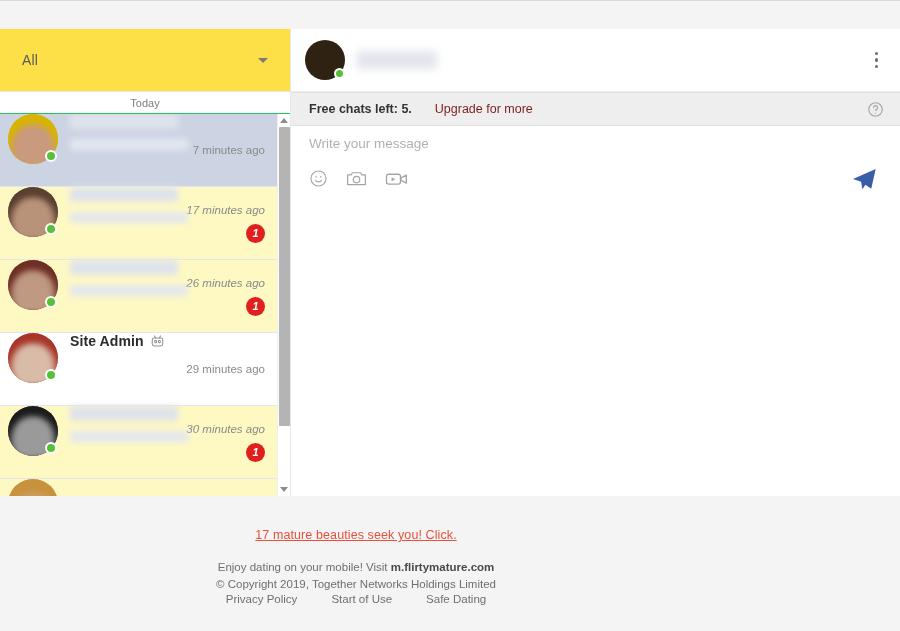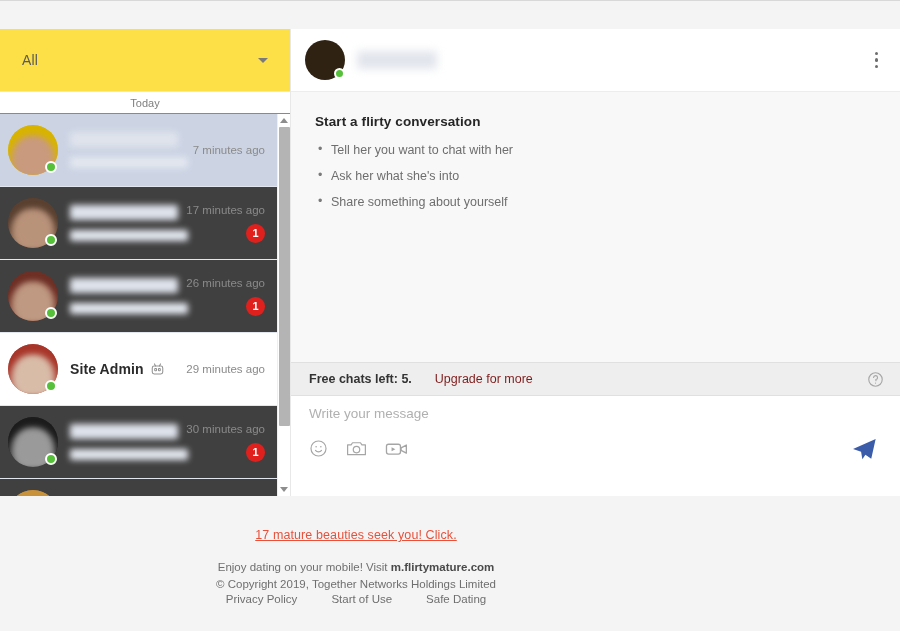--- a/index.html
+++ b/index.html
@@ -56,28 +56,28 @@
     flex: 1; position: relative; overflow: hidden;
     background: #fff;
   }
   .chat-list {
     position: absolute; left: 0; top: 0;
     width: 277px; height: 100%;
     overflow: hidden;
   }
   .chat-row {
     height: 73px;
-    display: flex; align-items: center;
+    display: flex; 
     padding: 0 12px 0 8px;
     border-bottom: 1px solid #e2e6ef;
     cursor: pointer;
     position: relative;
   }
   .chat-row.selected { background: #ccd4e4; }
-  .chat-row.unread   { background: #404040; }
+  .chat-row.unread   { background: #fef9c3; font-style: italic; }
   .chat-row.read     { background: #ffffff; }
 
   .avatar-wrap {
     width: 50px; height: 50px; min-width: 50px;
     position: relative; margin-right: 12px;
   }
   .avatar {
     width: 50px; height: 50px; border-radius: 50%;
     overflow: hidden; position: relative;
     background: #c9b8a8;
@@ -403,28 +403,20 @@
       </div>
       <div class="hdr-blur-name"></div>
       <div class="hdr-spacer"></div>
       <div class="kebab">
         <i></i>
           <i></i>
           <i></i>
       </div>
     </div>
 
-    <div class="convo-area">
-      <div class="tips-title">Start a flirty conversation</div>
-      <ul class="tips-list" id="tips-list">
-          <li>Tell her you want to chat with her</li>
-          <li>Ask her what she's into</li>
-          <li>Share something about yourself</li>
-        </ul>
-    </div>
 
     <div class="chats-left-bar">
       <span class="chats-left-text">Free chats left: 5.</span>
       <a class="upgrade-link">Upgrade for more</a>
       <span class="bar-spacer"></span>
       <span class="help-icon">
         <svg width="17" height="17" viewBox="0 0 24 24" fill="none" stroke="#777" stroke-width="1.6">
           <circle cx="12" cy="12" r="9.5"></circle>
           <path d="M9.3 9.2a2.8 2.8 0 1 1 3.3 2.8v1.6" stroke-linecap="round"></path>
           <circle cx="12" cy="17" r="0.9" fill="#777" stroke="none"></circle>

